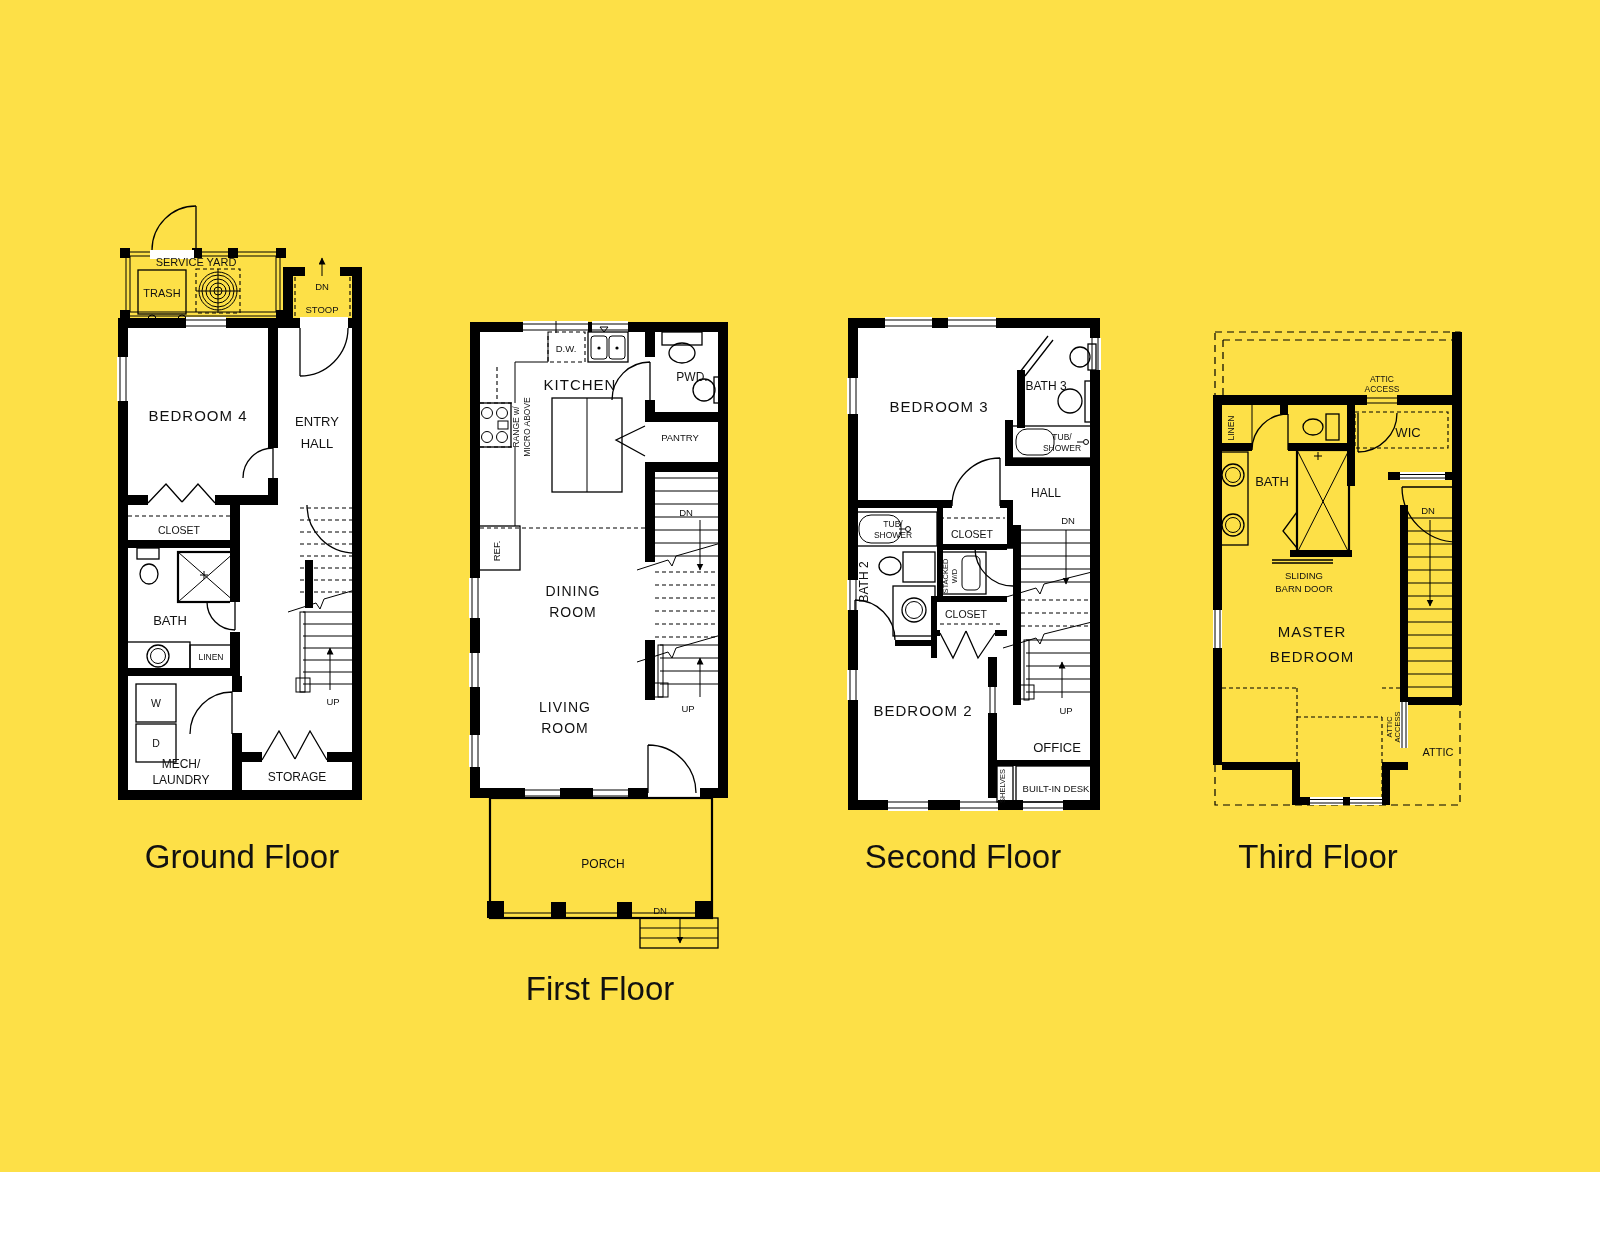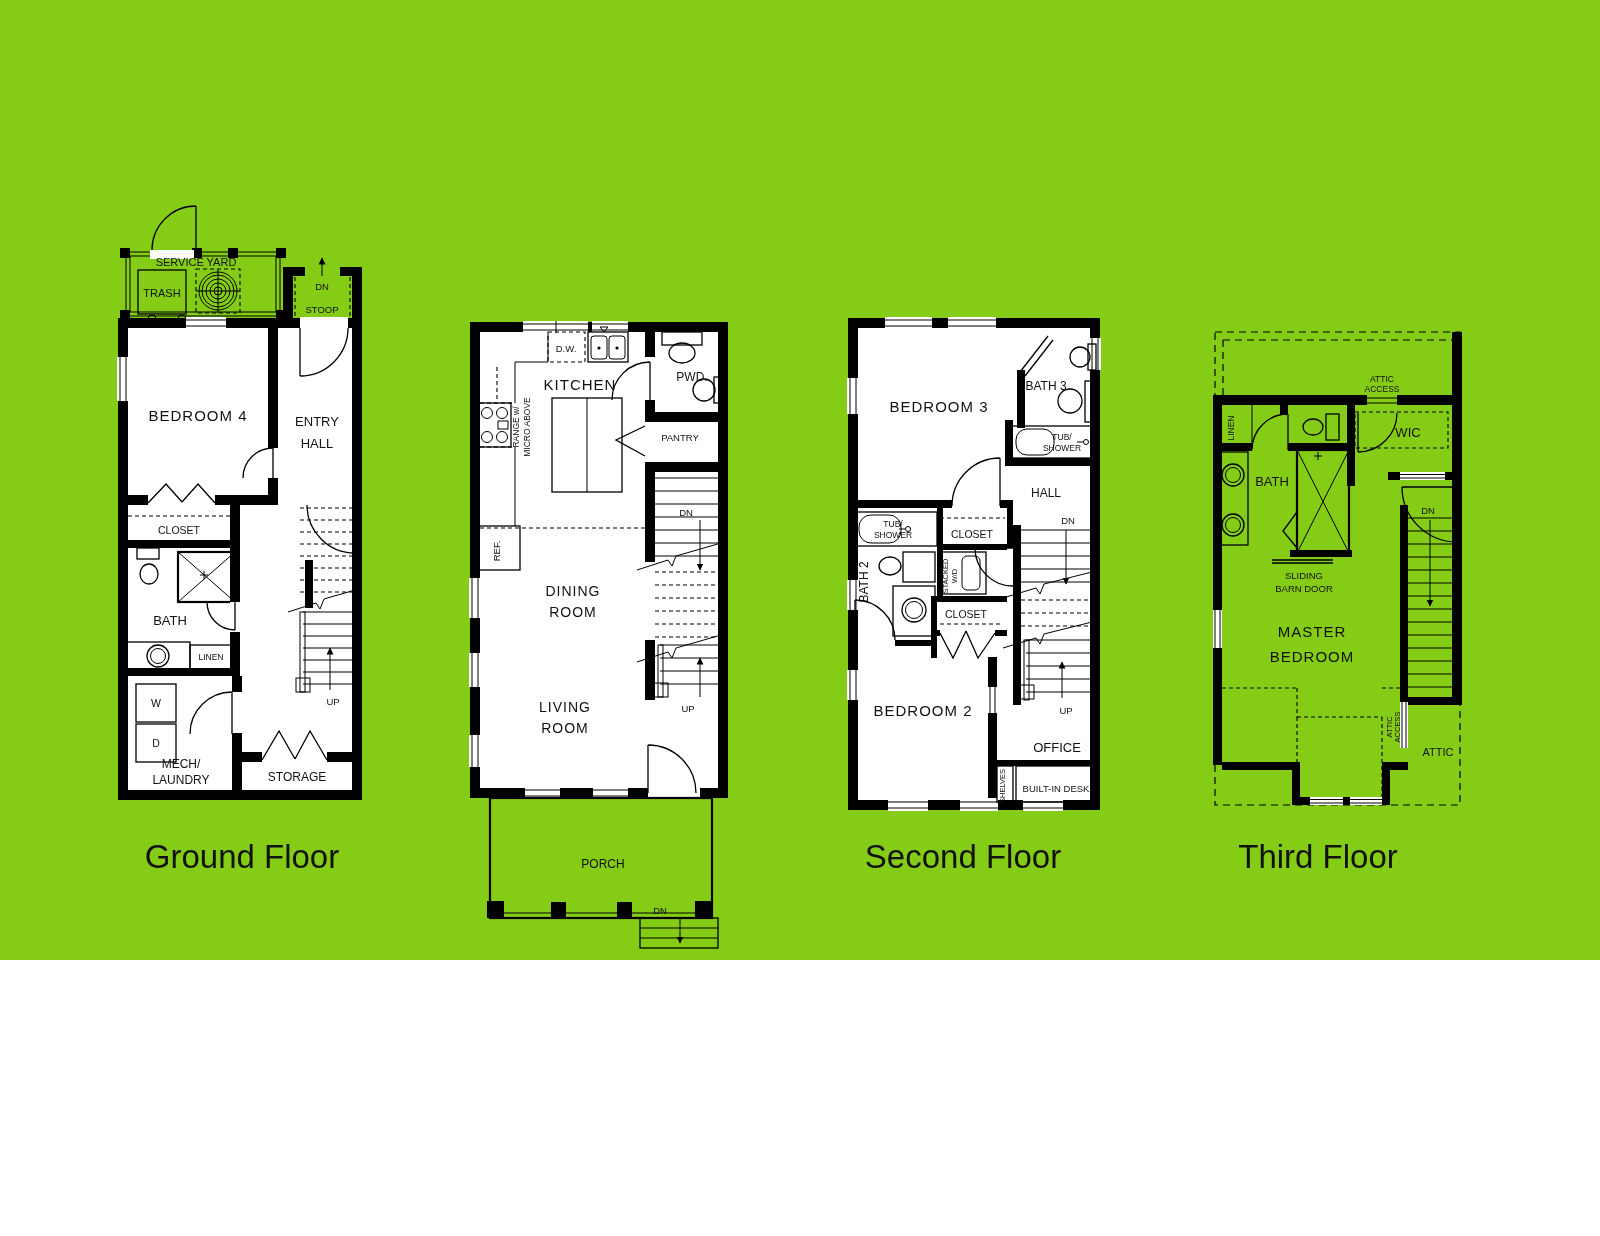--- a/index.html
+++ b/index.html
@@ -1,16 +1,16 @@
 <!DOCTYPE html>
 <html><head>
 <meta charset="utf-8">
 <style>
   html,body{margin:0;padding:0;background:#ffffff;}
-  .page{width:1600px;height:960px;background:#84cc16;position:relative;}
+  .page{width:1600px;height:1172px;background:#fde047;position:relative;}
   svg text{font-family:"Liberation Sans","DejaVu Sans",sans-serif;fill:#111;text-anchor:middle;}
   .w{fill:#000;stroke:none;}
   .ln{fill:none;stroke:#000;stroke-width:1.3;}
   .lt{fill:none;stroke:#000;stroke-width:1;}
   .ln2{fill:none;stroke:#000;stroke-width:2.2;}
   .dash{fill:none;stroke:#000;stroke-width:1.2;stroke-dasharray:7 5;}
   .dashf{fill:none;stroke:#000;stroke-width:1.1;stroke-dasharray:4 3;}
   .wh{fill:#fff;stroke:none;}
   .t33{font-size:33px;}
   .t15{font-size:15px;letter-spacing:1px;}

